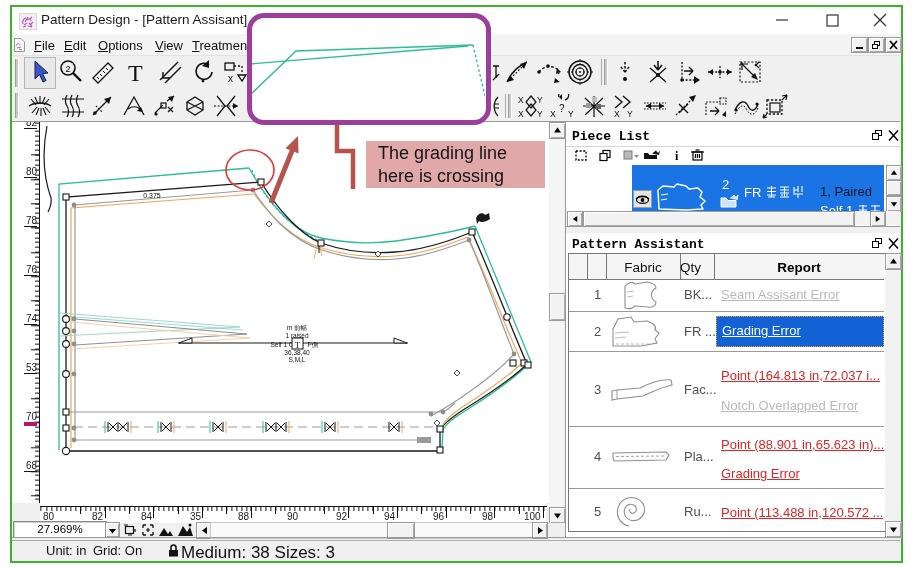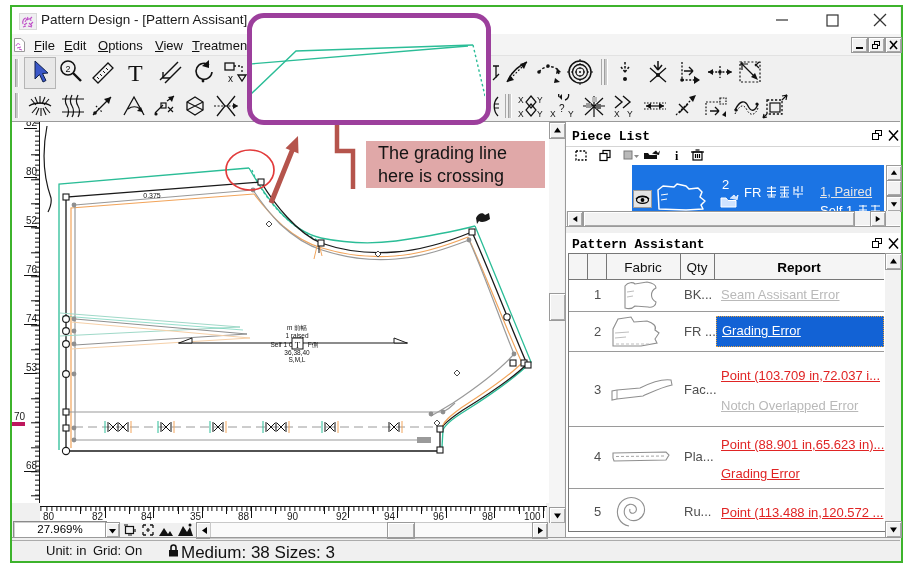--- a/index.html
+++ b/index.html
@@ -270,25 +270,25 @@
 <div class="abs canvas"></div>
 <div class="abs ruler-h"></div>
 <div id="rulerticks">
 
   <div class="abs" style="left:12px;top:122px;width:28px;height:381px;overflow:hidden;">
     <div class="abs" style="left:27px;top:0;width:1px;height:381px;background:#111;"></div>
     <div class="abs" style="left:23px;top:0;width:4px;height:381px;background:repeating-linear-gradient(to bottom,transparent 0,transparent 3.85px,#111 3.85px,#111 4.85px);background-position:0 4.65px;"></div>
     <div class="abs" style="left:19px;top:0;width:8px;height:381px;background:repeating-linear-gradient(to bottom,transparent 0,transparent 23.35px,#111 23.35px,#111 24.35px);background-position:0 9.3px;"></div>
     <div class="rlabel" style="left:12px;top:-5px;width:13px;text-align:right;border-bottom:1px solid #111;">82</div>
     <div class="rlabel" style="left:12px;top:44px;width:13px;text-align:right;border-bottom:1px solid #111;">80</div>
-    <div class="rlabel" style="left:12px;top:93px;width:13px;text-align:right;border-bottom:1px solid #111;">52</div>
+    <div class="rlabel" style="left:12px;top:93px;width:13px;text-align:right;border-bottom:1px solid #111;">78</div>
     <div class="rlabel" style="left:12px;top:142px;width:13px;text-align:right;border-bottom:1px solid #111;">76</div>
     <div class="rlabel" style="left:12px;top:191px;width:13px;text-align:right;border-bottom:1px solid #111;">74</div>
     <div class="rlabel" style="left:12px;top:240px;width:13px;text-align:right;border-bottom:1px solid #111;">53</div>
-    <div class="rlabel" style="left:0;top:289px;width:13px;text-align:right;border-bottom:4px solid #be185d;">70</div>
+    <div class="rlabel" style="left:12px;top:289px;width:13px;text-align:right;border-bottom:4px solid #be185d;">70</div>
     <div class="rlabel" style="left:12px;top:338px;width:13px;text-align:right;border-bottom:1px solid #111;">68</div>
   </div>
 
   <div class="abs" style="left:40px;top:506px;width:507px;height:1px;background:#111;"></div>
   <div class="abs" style="left:40px;top:507px;width:507px;height:4px;background:repeating-linear-gradient(to right,transparent 0,transparent 3.87px,#111 3.87px,#111 4.87px);background-position:2.4px 0;"></div>
   <div class="abs" style="left:40px;top:507px;width:507px;height:7px;background:repeating-linear-gradient(to right,transparent 0,transparent 23.35px,#111 23.35px,#111 24.35px);background-position:17px 0;"></div>
   <div class="abs" style="left:40px;top:507px;width:507px;height:11px;background:repeating-linear-gradient(to right,transparent 0,transparent 47.7px,#111 47.7px,#111 48.7px);background-position:17px 0;"></div>
   <div class="rlabel" style="left:43px;top:511px;">80</div>
   <div class="rlabel" style="left:92px;top:511px;">82</div>
   <div class="rlabel" style="left:141px;top:511px;">84</div>
@@ -414,21 +414,21 @@
       <path d="M10,4.5 L14,1 L16,3.5 L18,1 L17,6" fill="#cfe3ff" stroke="#fff" stroke-width="0.8"></path>
     </svg>
     <div class="abs" style="left:112px;top:20px;color:#ffffff;font-size:13px;">FR</div>
     <svg class="abs" style="left:133px;top:20px;" width="40" height="14" viewBox="0 0 40 14">
       <g stroke="#fff" stroke-width="1.1" fill="none">
         <path d="M2,3 L11,3 M6.5,1 L6.5,12 M2,6.5 L11,6.5 M2,10 L11,10 M3,12 L10,12"></path>
         <path d="M15,2 L24,2 M15,5 L24,5 M15,8 L24,8 M19.5,2 L19.5,12 M15,12 L24,12 M16,10 L18,10 M21,10 L23,10"></path>
         <path d="M29,2 L29,8 M33,1 L33,7 M29,5 L33,5 M28,9 L38,9 M33,9 L33,13 M37,1 L37,7"></path>
       </g>
     </svg>
-    <div class="abs" style="left:188px;top:19px;color:#e5e5e5;font-size:13px;text-decoration:underline;">1, Paired</div>
+    <div class="abs" style="left:188px;top:19px;color:#0f172a;font-size:13px;">1, Paired</div>
     <div class="abs" style="left:188px;top:38px;color:#fff;font-size:13px;white-space:nowrap;">Self 1 <svg width="26" height="13" viewBox="0 0 26 13" style="display:inline-block;vertical-align:-2px;">
           <g stroke="#fff" stroke-width="1.1" fill="none">
             <path d="M2,2 L10,2 M6,1 L6,12 M2,6 L10,6 M2,10 L10,10"></path>
             <path d="M14,2 L23,2 M18,1 L18,12 M14,7 L23,7 M14,12 L23,12"></path>
           </g>
         </svg> 7</div>
   </div>
 
   <div class="abs" style="left:886px;top:165px;width:14px;height:46px;background:#f2f2f2;"></div>
   <div class="abs sb-btn" style="left:886px;top:165px;width:14px;height:14px;">
@@ -467,21 +467,21 @@
   </svg>
 
   <div class="abs" style="left:568px;top:253px;width:317px;height:277px;border:1px solid #777;background:#fff;"></div>
 
   <div class="abs" style="left:569px;top:254px;width:315px;height:25px;background:#f5f5f5;border-bottom:1px solid #777;"></div>
   <div class="abs" style="left:587px;top:254px;width:1px;height:25px;background:#777;"></div>
   <div class="abs" style="left:606px;top:254px;width:1px;height:25px;background:#777;"></div>
   <div class="abs" style="left:680px;top:254px;width:1px;height:25px;background:#777;"></div>
   <div class="abs" style="left:714px;top:254px;width:1px;height:25px;background:#777;"></div>
   <div class="abs" style="left:606px;top:260px;width:74px;text-align:center;font-size:13.5px;color:#111;">Fabric</div>
-  <div class="abs" style="left:680px;top:260px;width:34px;text-align:center;font-size:13.5px;color:#111;">Qty</div>
+  <div class="abs" style="left:680px;top:260px;width:34px;font-size:13.5px;color:#111;">Qty</div>
   <div class="abs" style="left:714px;top:260px;width:170px;text-align:center;font-size:13.5px;font-weight:bold;color:#000;">Report</div>
 
   <div class="abs" style="left:569px;top:311px;width:315px;height:1px;background:#9a9a9a;"></div>
   <div class="abs" style="left:569px;top:351px;width:315px;height:1px;background:#9a9a9a;"></div>
   <div class="abs" style="left:569px;top:426px;width:315px;height:1px;background:#9a9a9a;"></div>
   <div class="abs" style="left:569px;top:488px;width:315px;height:1px;background:#9a9a9a;"></div>
 
   <div class="abs tbl-txt" style="left:594px;top:287px;">1</div>
   <svg class="abs" style="left:622px;top:279px;" width="40" height="32" viewBox="0 0 40 32">
     <path d="M3,29 L3,7 C6,3 11,3 13,5 L25,3 C31,4 34,6 34,9 C28,12 28,20 34,23 C34,27 30,29 26,28 L13,27 C10,30 6,30 3,29 Z" fill="none" stroke="#8f8f8f" stroke-width="1.1"></path>
@@ -499,21 +499,21 @@
   <div class="abs tbl-txt" style="left:684px;top:324px;">FR ...</div>
   <div class="abs" style="left:716px;top:316px;width:168px;height:31px;background:#1262d5;border:1px dotted #e8a33d;box-sizing:border-box;"></div>
   <div class="abs link" style="left:722px;top:323px;color:#fff;">Grading Error</div>
 
   <div class="abs tbl-txt" style="left:594px;top:382px;">3</div>
   <svg class="abs" style="left:610px;top:376px;" width="64" height="28" viewBox="0 0 64 28">
     <path d="M2,24 L2,15 L7,14 L30,12 C42,6 54,3 61,4 L62,9 C52,11 42,16 33,20 L7,23 Z" fill="none" stroke="#8f8f8f" stroke-width="1.1"></path>
     <path d="M7,14 L7,23" stroke="#8f8f8f" stroke-width="0.9"></path>
   </svg>
   <div class="abs tbl-txt" style="left:684px;top:382px;">Fac...</div>
-  <div class="abs link" style="left:721px;top:368px;color:#e02424;">Point (103.709 in,72.037 i...</div>
+  <div class="abs link" style="left:721px;top:368px;color:#e02424;">Point (164.813 in,72.037 i...</div>
   <div class="abs link" style="left:721px;top:398px;color:#b9b9b9;">Notch Overlapped Error</div>
 
   <div class="abs tbl-txt" style="left:594px;top:449px;">4</div>
   <svg class="abs" style="left:612px;top:450px;" width="58" height="13" viewBox="0 0 58 13">
     <path d="M1,3 L54,2 L57,5 L54,10 L2,11 L1,8 Z" fill="none" stroke="#8f8f8f" stroke-width="1.1"></path>
     <path d="M4,6.5 L52,6" stroke="#9a9a9a" stroke-width="0.9" stroke-dasharray="3,2"></path>
   </svg>
   <div class="abs tbl-txt" style="left:684px;top:449px;">Pla...</div>
   <div class="abs link" style="left:721px;top:437px;color:#e02424;">Point (88.901 in,65.623 in)...</div>
   <div class="abs link" style="left:721px;top:466px;color:#e02424;">Grading Error</div>

